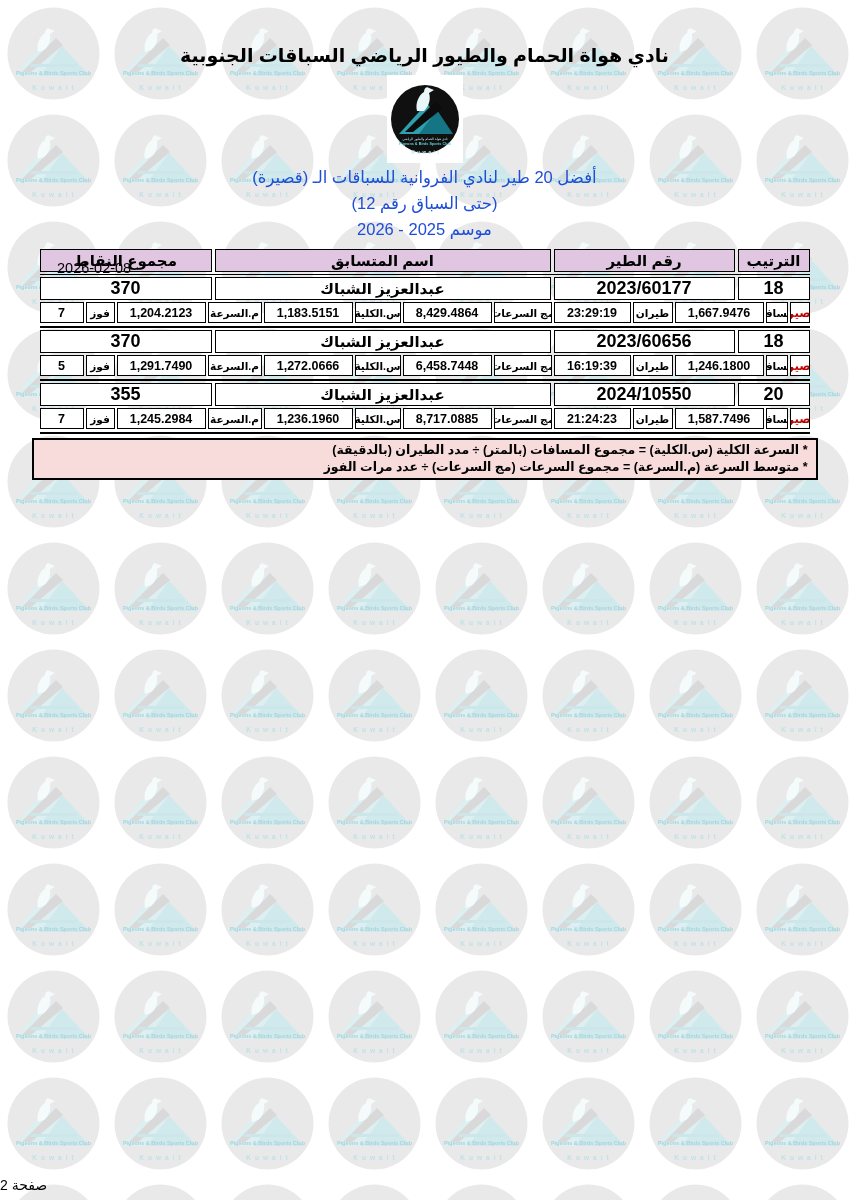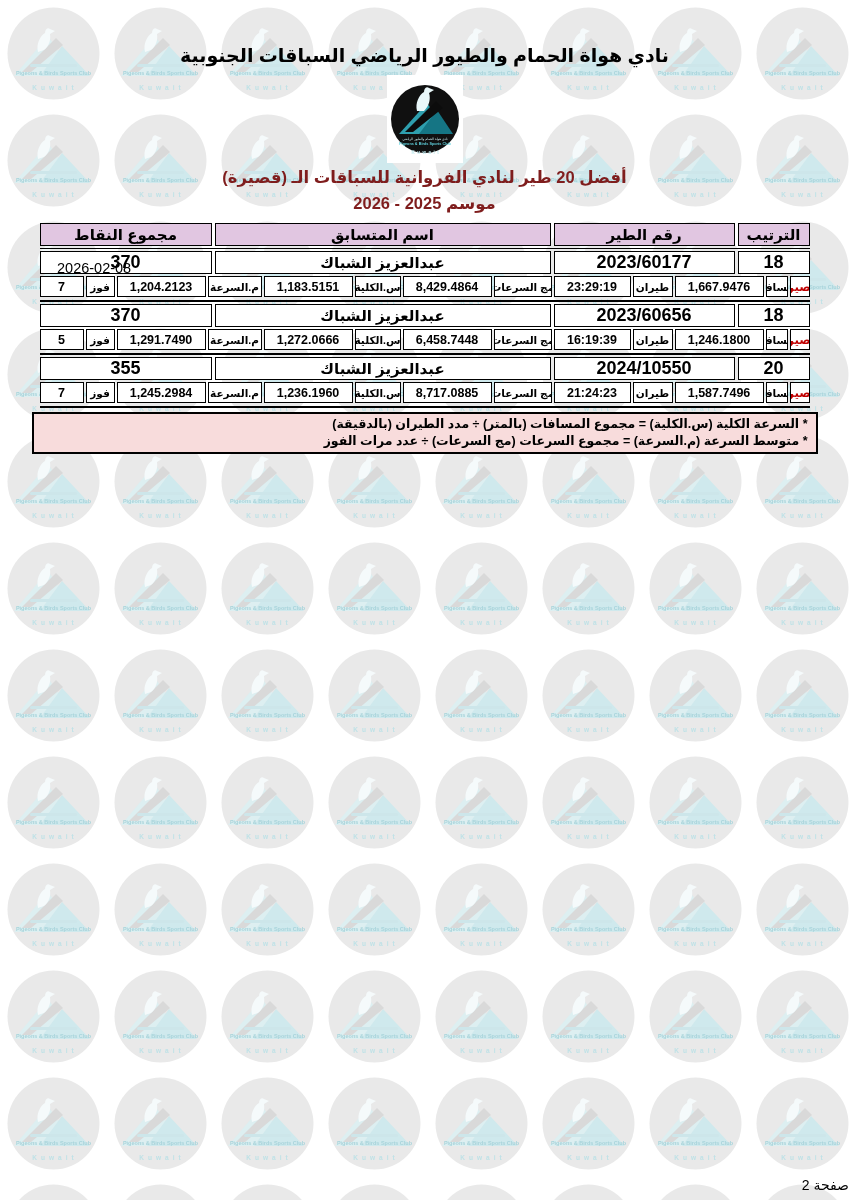--- a/index.html
+++ b/index.html
@@ -27,22 +27,22 @@
   }
   .logo-box {
     width: 76px; height: 88px;
     margin: 8px auto 0 auto;
     background: #ffffff;
     display: flex; align-items: center; justify-content: center;
   }
   .heading-red {
     text-align: center;
     direction: rtl;
-    color: #7f1d1d;
-    font-weight: bold;
+    color: #1d4ed8;
+    font-weight: normal;
     font-size: 16.5px;
     line-height: 24px;
     margin-top: 2px;
   }
   .report-date {
     position: absolute;
     left: 57px; top: 216px;
     font-size: 14.5px;
     color: #000;
     direction: ltr;
@@ -97,21 +97,21 @@
     direction: rtl;
     text-align: right;
     font-weight: bold;
     font-size: 12.5px;
     line-height: 17px;
     padding: 2px 8px;
   }
   .page-footer {
     position: absolute;
     top: 1133px; left: 0; right: 0;
-    text-align: right;
+    text-align: left;
     direction: rtl;
     font-size: 14px;
   }
 </style>
 </head>
 <body>
 
 <svg class="watermark" width="849" height="1200" viewBox="0 0 849 1200" xmlns="http://www.w3.org/2000/svg" aria-hidden="true">
   <defs>
     <pattern id="wm" width="107" height="107" patternUnits="userSpaceOnUse">
@@ -141,20 +141,21 @@
       <polygon points="30,57 48,33 64,57" fill="#157584"></polygon>
       <polygon points="16,55 47,24 54,31 24,55" fill="#0c0c0c"></polygon>
       <path d="M28 34 C26 26 30 18 35 15 C35 11 38 9 40 11 l5 2 -5 3 c2 6 0 13 -5 18 z" fill="#e9f7f9"></path>
       <text x="36" y="62.5" font-size="3.2" text-anchor="middle" fill="#cfeef2" font-family="DejaVu Sans, sans-serif">نادي هواة الحمام والطيور الرياضي</text>
       <text x="36" y="68" font-size="3.8" text-anchor="middle" fill="#5fd0dc" font-weight="bold" font-family="Liberation Sans, sans-serif">Pigeons &amp; Birds Sports Club</text>
       <text x="37.5" y="77" font-size="4.5" text-anchor="middle" fill="#bfe9ee" font-weight="bold" letter-spacing="2.5" font-family="Liberation Sans, sans-serif">Kuwait</text>
     </svg>
   </div>
 
   <div class="heading-red">أفضل 20 طير لنادي الفروانية للسباقات الـ (قصيرة)</div>
+  <div class="heading-red">(حتى السباق رقم 12)</div>
   <div class="heading-red">موسم 2025 - 2026</div>
 
   <div class="report-date">2026-02-08</div>
 
   <div class="tbl">
 
     <div class="row hdr-row">
       <div class="cell c-rank">الترتيب</div>
       <div class="cell c-bird">رقم الطير</div>
       <div class="cell c-name">اسم المتسابق</div>

